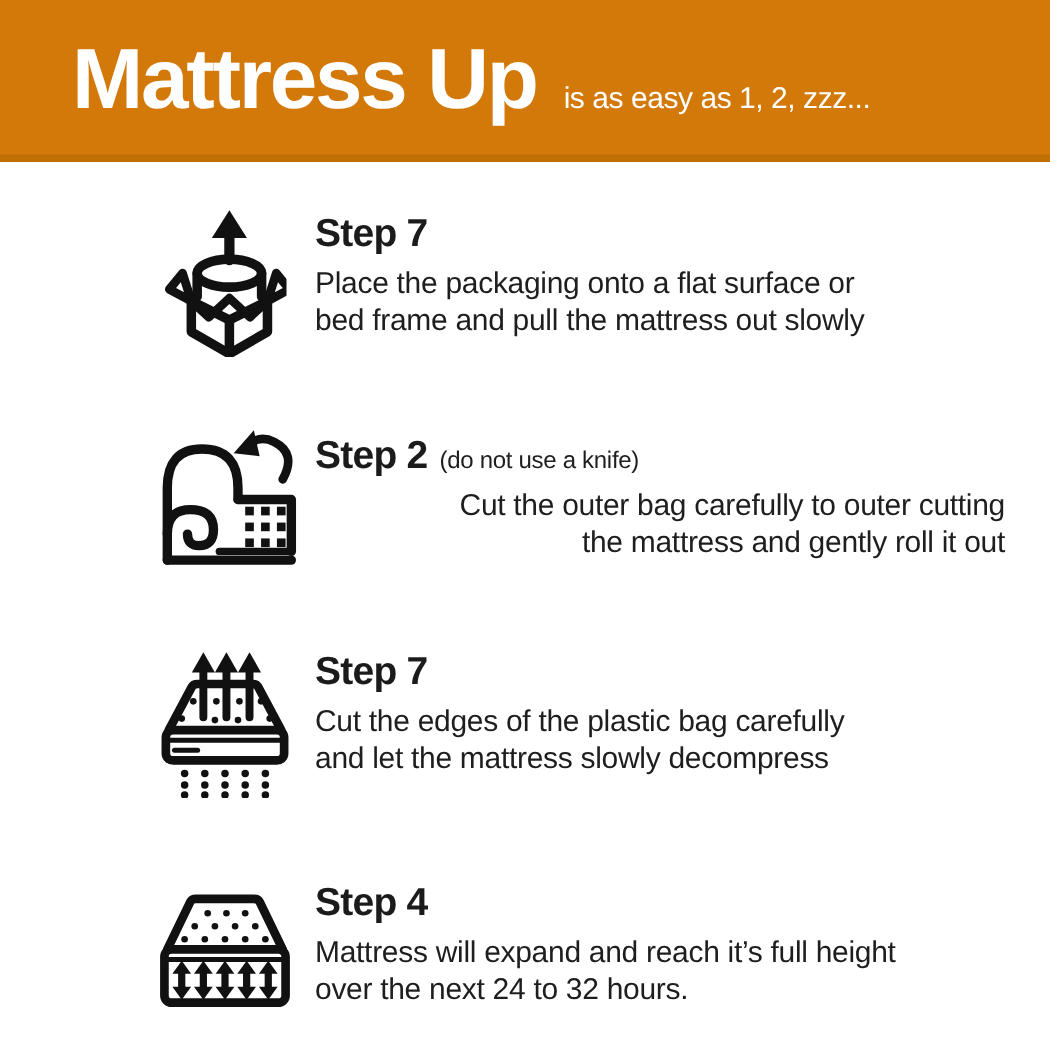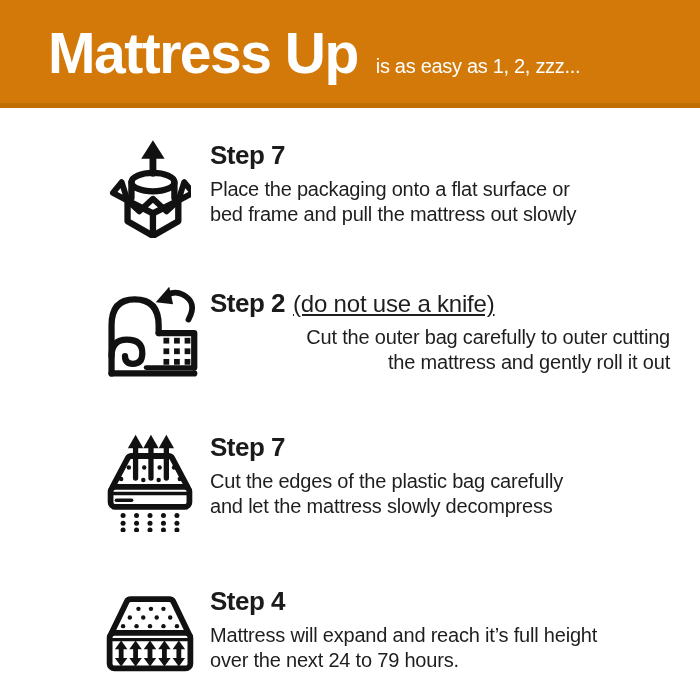--- a/index.html
+++ b/index.html
@@ -41,22 +41,22 @@
     width: 120px; flex: 0 0 120px;
     display: flex; justify-content: center;
   }
   .step-text { flex: 1; padding-top: 2px; }
   .step-title-row { display: flex; align-items: baseline; }
   .step-title {
     font-size: 26px; font-weight: 800; color: #1b1b1b;
     letter-spacing: -0.5px; line-height: 30px;
   }
   .step-note {
-    font-size: 24px; font-weight: 400; color: #1e1e1e;
-    margin-left: 8px; letter-spacing: -0.2px; text-decoration: underline;
+    font-size: 16px; font-weight: 400; color: #1e1e1e;
+    margin-left: 8px; letter-spacing: -0.2px;
   }
   .step-desc {
     margin: 7px 0 0 0;
     font-size: 20px; font-weight: 400; color: #1e1e1e;
     line-height: 25px; letter-spacing: -0.2px;
     white-space: pre-line;
   }
   #step-1 { top: 138px; }
   #step-2 { top: 286px; text-align: right; }
   #step-3 { top: 430px; }
@@ -210,17 +210,17 @@
             <polygon class="ic-fill" points="82,85 75.5,76 88.5,76"></polygon>
         </g>
       </svg>
     </div>
     <div class="step-text">
       <div class="step-title-row">
         <span class="step-title">Step 4</span>
         <span class="step-note"></span>
       </div>
       <p class="step-desc">Mattress will expand and reach it’s full height
-over the next 24 to 79 hours.</p>
+over the next 24 to 32 hours.</p>
     </div>
   </section>
 
 </div>
 
 </body></html>

